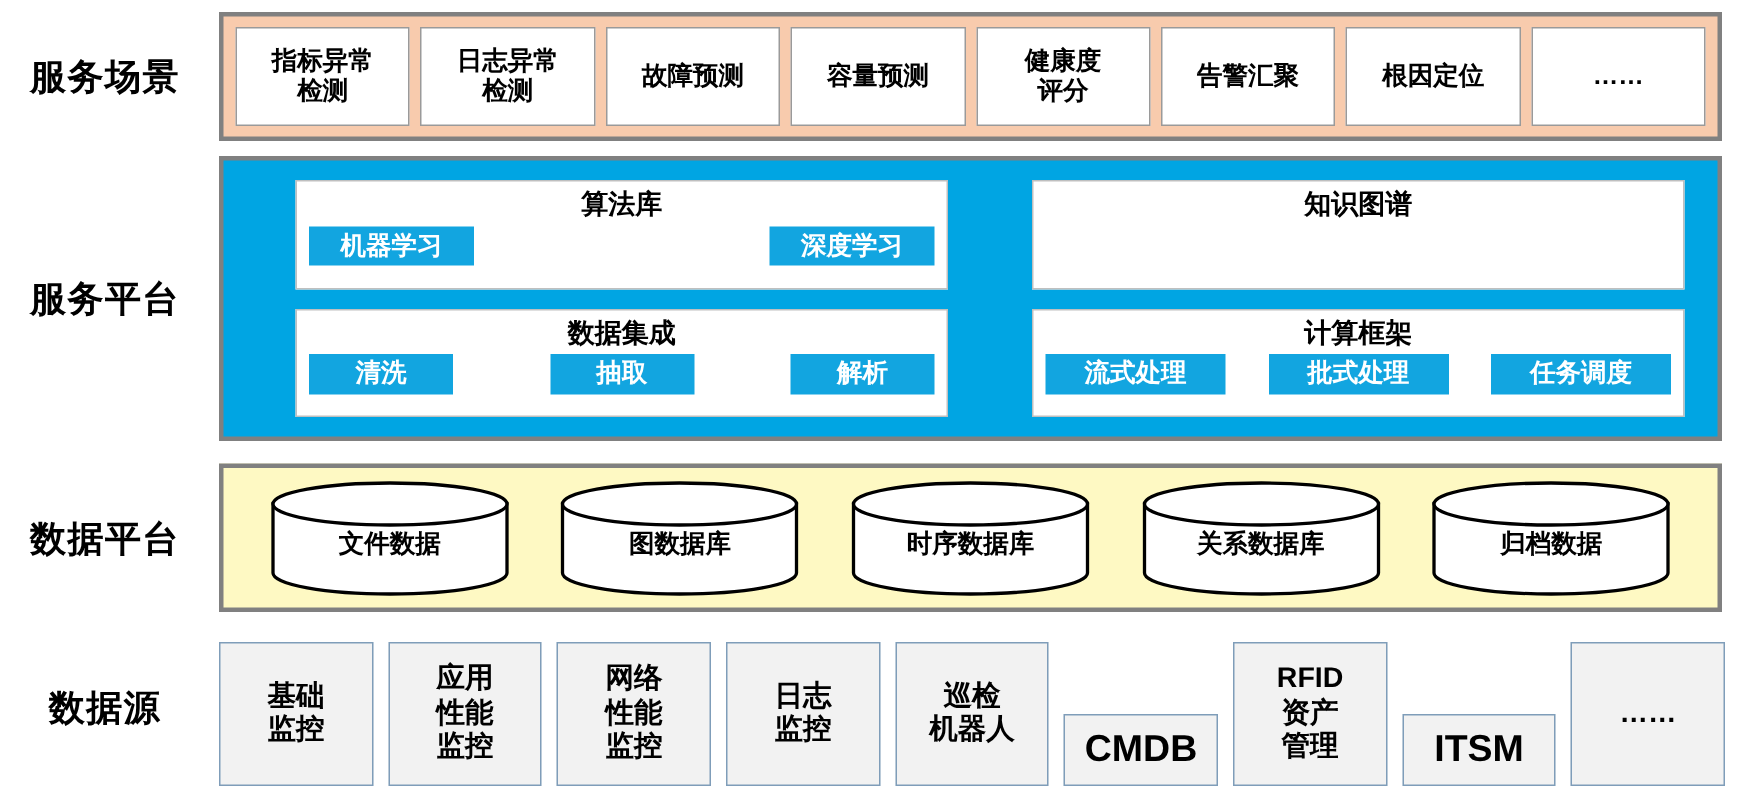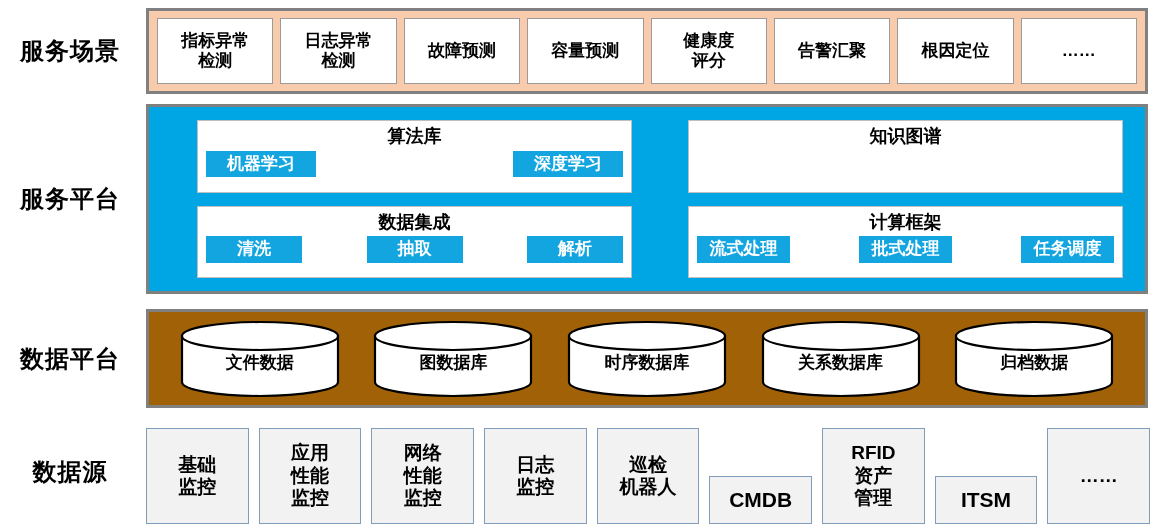--- a/index.html
+++ b/index.html
@@ -21,21 +21,21 @@
     white-space: nowrap;
   }
 
   
   .band {
     position: absolute;
     border: 3px solid #808080;
   }
   .band-scene    { background: #F8CBAD; }
   .band-platform { background: #00A5E3; }
-  .band-data     { background: #a16207; }
+  .band-data     { background: #fef9c3; }
 
   
   .scene-row {
     position: absolute; top: 0; left: 0; right: 0; bottom: 0;
     display: flex; align-items: center; gap: 7px;
     padding: 7px 8px;
   }
   .scene-box {
     flex: 1 1 0;
     height: 100%;
@@ -82,21 +82,21 @@
     color: #ffffff;
     font-size: 17px; font-weight: bold;
     text-align: center;
     padding: 3px 6px 4px 6px;
     line-height: 1.15;
     white-space: nowrap;
     flex: 0 0 auto;
   }
   .chip.w2 { width: 110px; }
   .chip.w3 { width: 96px; }
-  .chip.w3b { width: 93px; }
+  .chip.w3b { width: 120px; }
 
   
   .cyl-row {
     position: absolute; top: 0; left: 0; right: 0; bottom: 0;
     display: flex; align-items: center; justify-content: space-around;
     padding: 6px 14px;
   }
   .cylinder {
     position: relative;
     width: 162px; height: 78px;
@@ -118,21 +118,21 @@
   .src-box {
     flex: 1 1 0;
     background: #F2F2F2;
     border: 1.5px solid #7F9DB9;
     display: flex; align-items: center; justify-content: center;
     text-align: center;
     font-size: 19px; font-weight: bold; color: #000;
     line-height: 1.18;
     white-space: pre-line;
   }
-  .src-box.latin { font-size: 21px; margin-top: 48px; }
+  .src-box.latin { font-size: 25px; margin-top: 48px; }
 </style>
 </head>
 <body>
 
 <div id="stage">
 
   <div class="row-label" style="top:8px;height:86px;">服务场景</div>
 
   <div class="band band-scene" style="left:146px;top:8px;width:1002px;height:86px;">
     <div class="scene-row">

